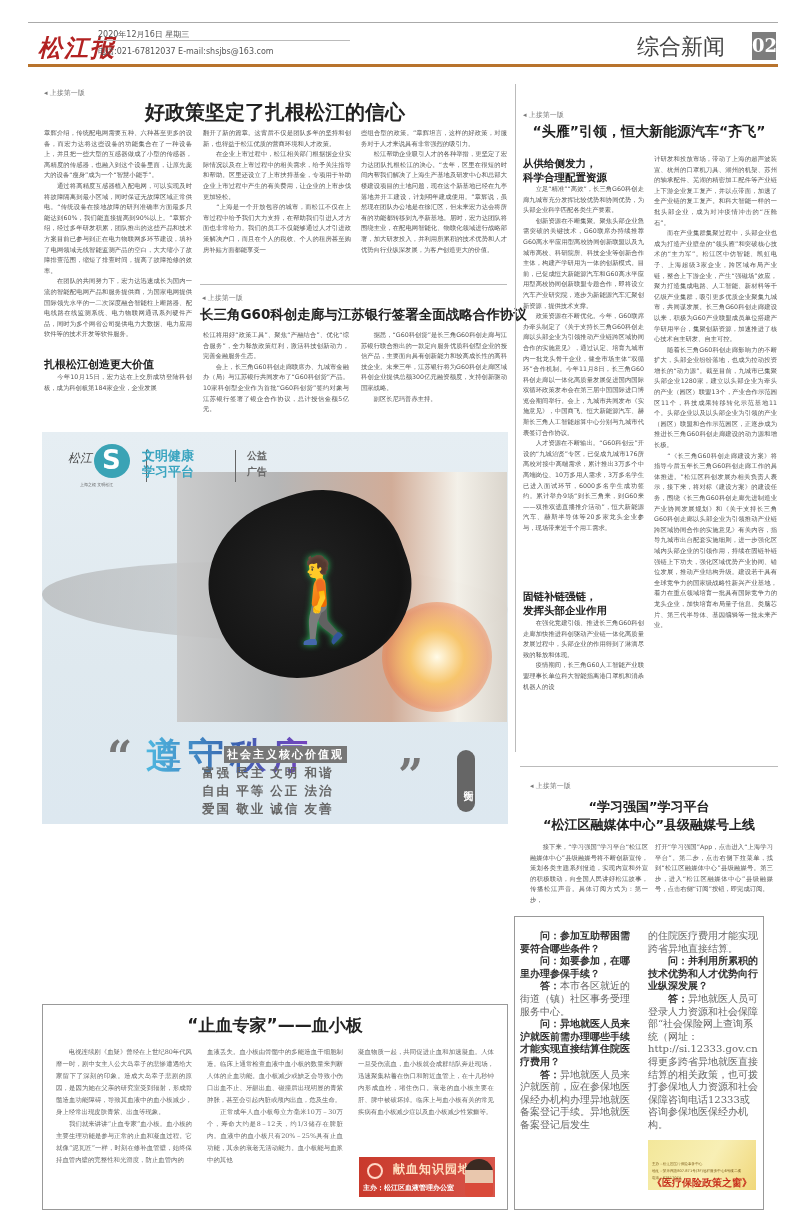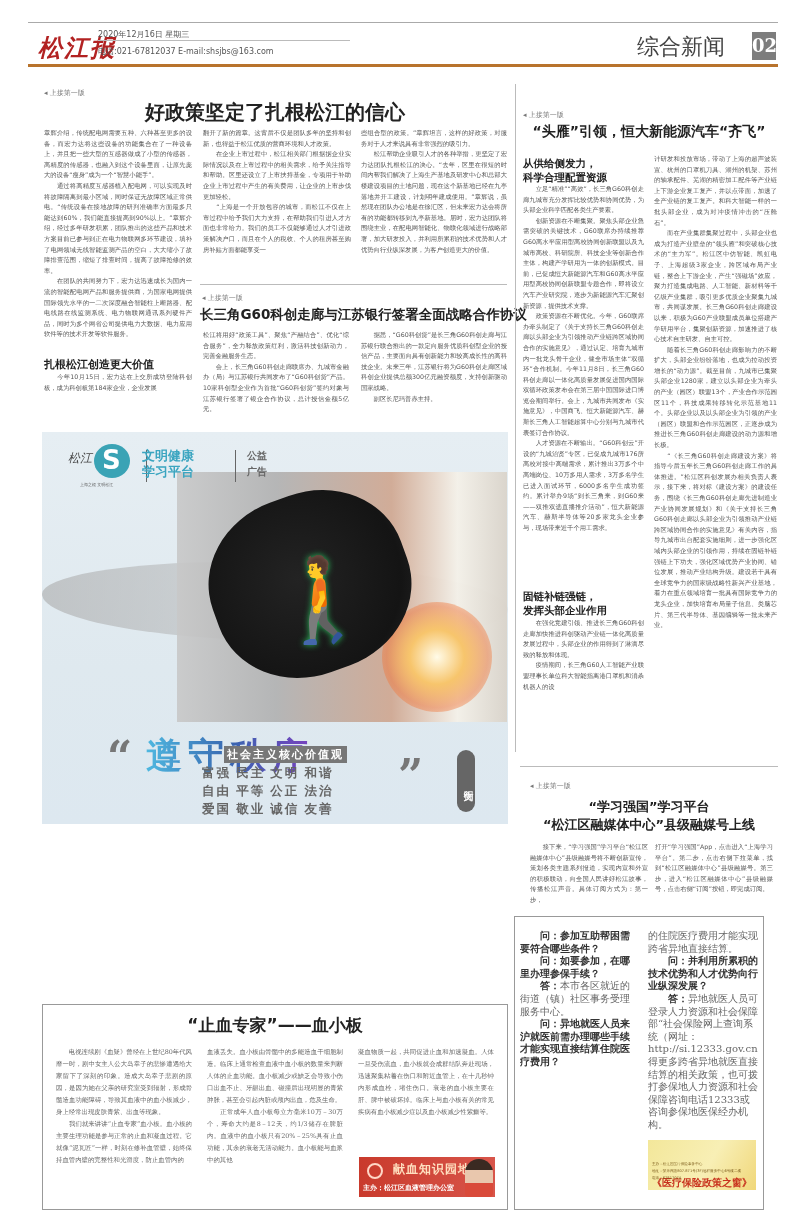--- a/index.html
+++ b/index.html
@@ -169,20 +169,21 @@
 </div>
 <div class="abs body-text" style="left:530px;top:842px;width:118px;height:62px;white-space:pre-line;">　　接下来，“学习强国”学习平台“松江区融媒体中心”县级融媒号将不断创新宣传，策划各类主题系列报道，实现内宣和外宣的积极联动，向全国人民讲好松江故事，传播松江声音。具体订阅方式为：第一步，</div>
 <div class="abs body-text" style="left:655px;top:842px;width:118px;height:62px;white-space:pre-line;">打开“学习强国”App，点击进入“上海学习平台”。第二步，点击右侧下拉菜单，找到“松江区融媒体中心”县级融媒号。第三步，进入“松江区融媒体中心”县级融媒号，点击右侧“订阅”按钮，即完成订阅。</div>
 
 <div class="abs box" style="left:514px;top:916px;width:250px;height:294px;"></div>
 <div class="abs qa" id="ins-col1" style="left:520px;top:930px;width:114px;height:272px;">
     <div class="q">　　问：参加互助帮困需要符合哪些条件？</div>
     <div class="q">　　问：如要参加，在哪里办理参保手续？</div>
     <div><span class="q">　　答：</span>本市各区就近的街道（镇）社区事务受理服务中心。</div>
     <div class="q">　　问：异地就医人员来沪就医前需办理哪些手续才能实现直接结算住院医疗费用？</div>
+    <div><span class="q">　　答：</span>异地就医人员来沪就医前，应在参保地医保经办机构办理异地就医备案登记手续。异地就医备案登记后发生</div>
   </div>
 <div class="abs qa" id="ins-col2" style="left:648px;top:930px;width:110px;height:205px;">
     <div>的住院医疗费用才能实现跨省异地直接结算。</div>
     <div class="q">　　问：并利用所累积的技术优势和人才优势向行业纵深发展？</div>
     <div><span class="q">　　答：</span>异地就医人员可登录人力资源和社会保障部“社会保险网上查询系统（网址：http://si.12333.gov.cn）”获得更多跨省异地就医直接结算的相关政策，也可拨打参保地人力资源和社会保障咨询电话12333或咨询参保地医保经办机构。</div>
   </div>
 <div class="abs ins-banner">
   <div class="it">《医疗保险政策之窗》</div>
   <div class="il" style="top:22px;">主办：松江区医疗保险事务中心</div>
   <div class="il" style="top:29px;">地址：荣乐西路807-871号(3F)远程服务中心6号楼二楼</div>

